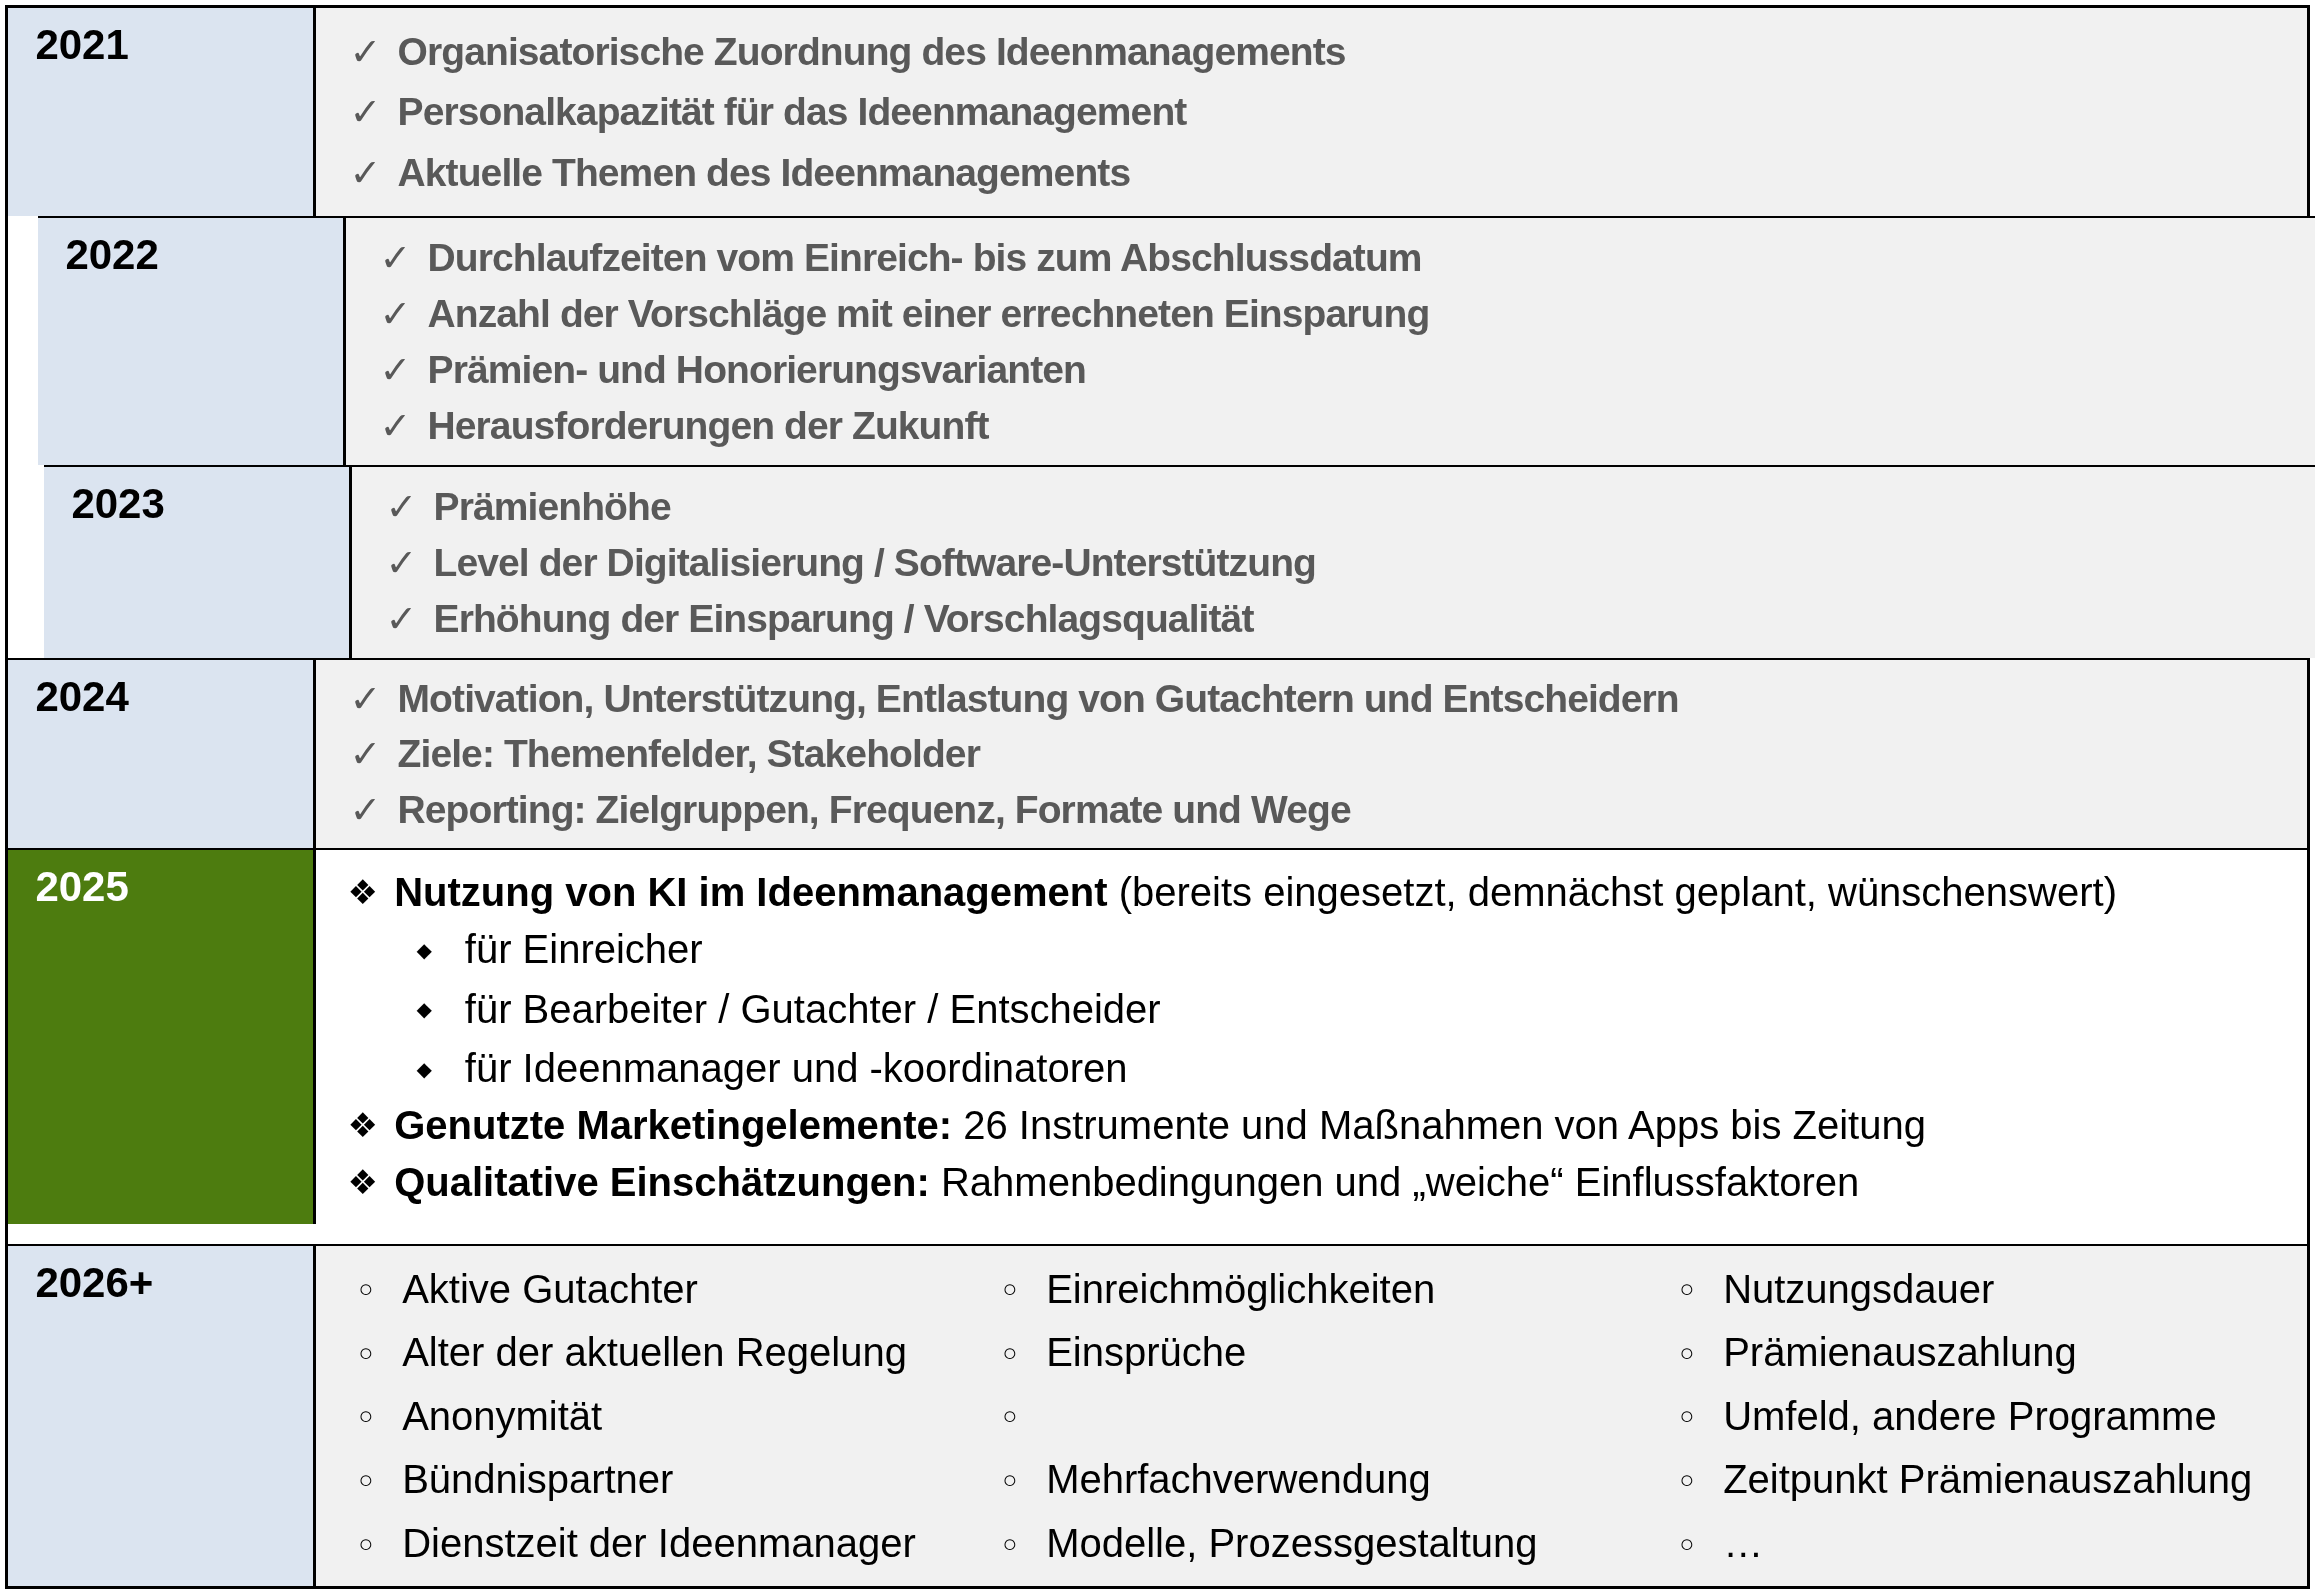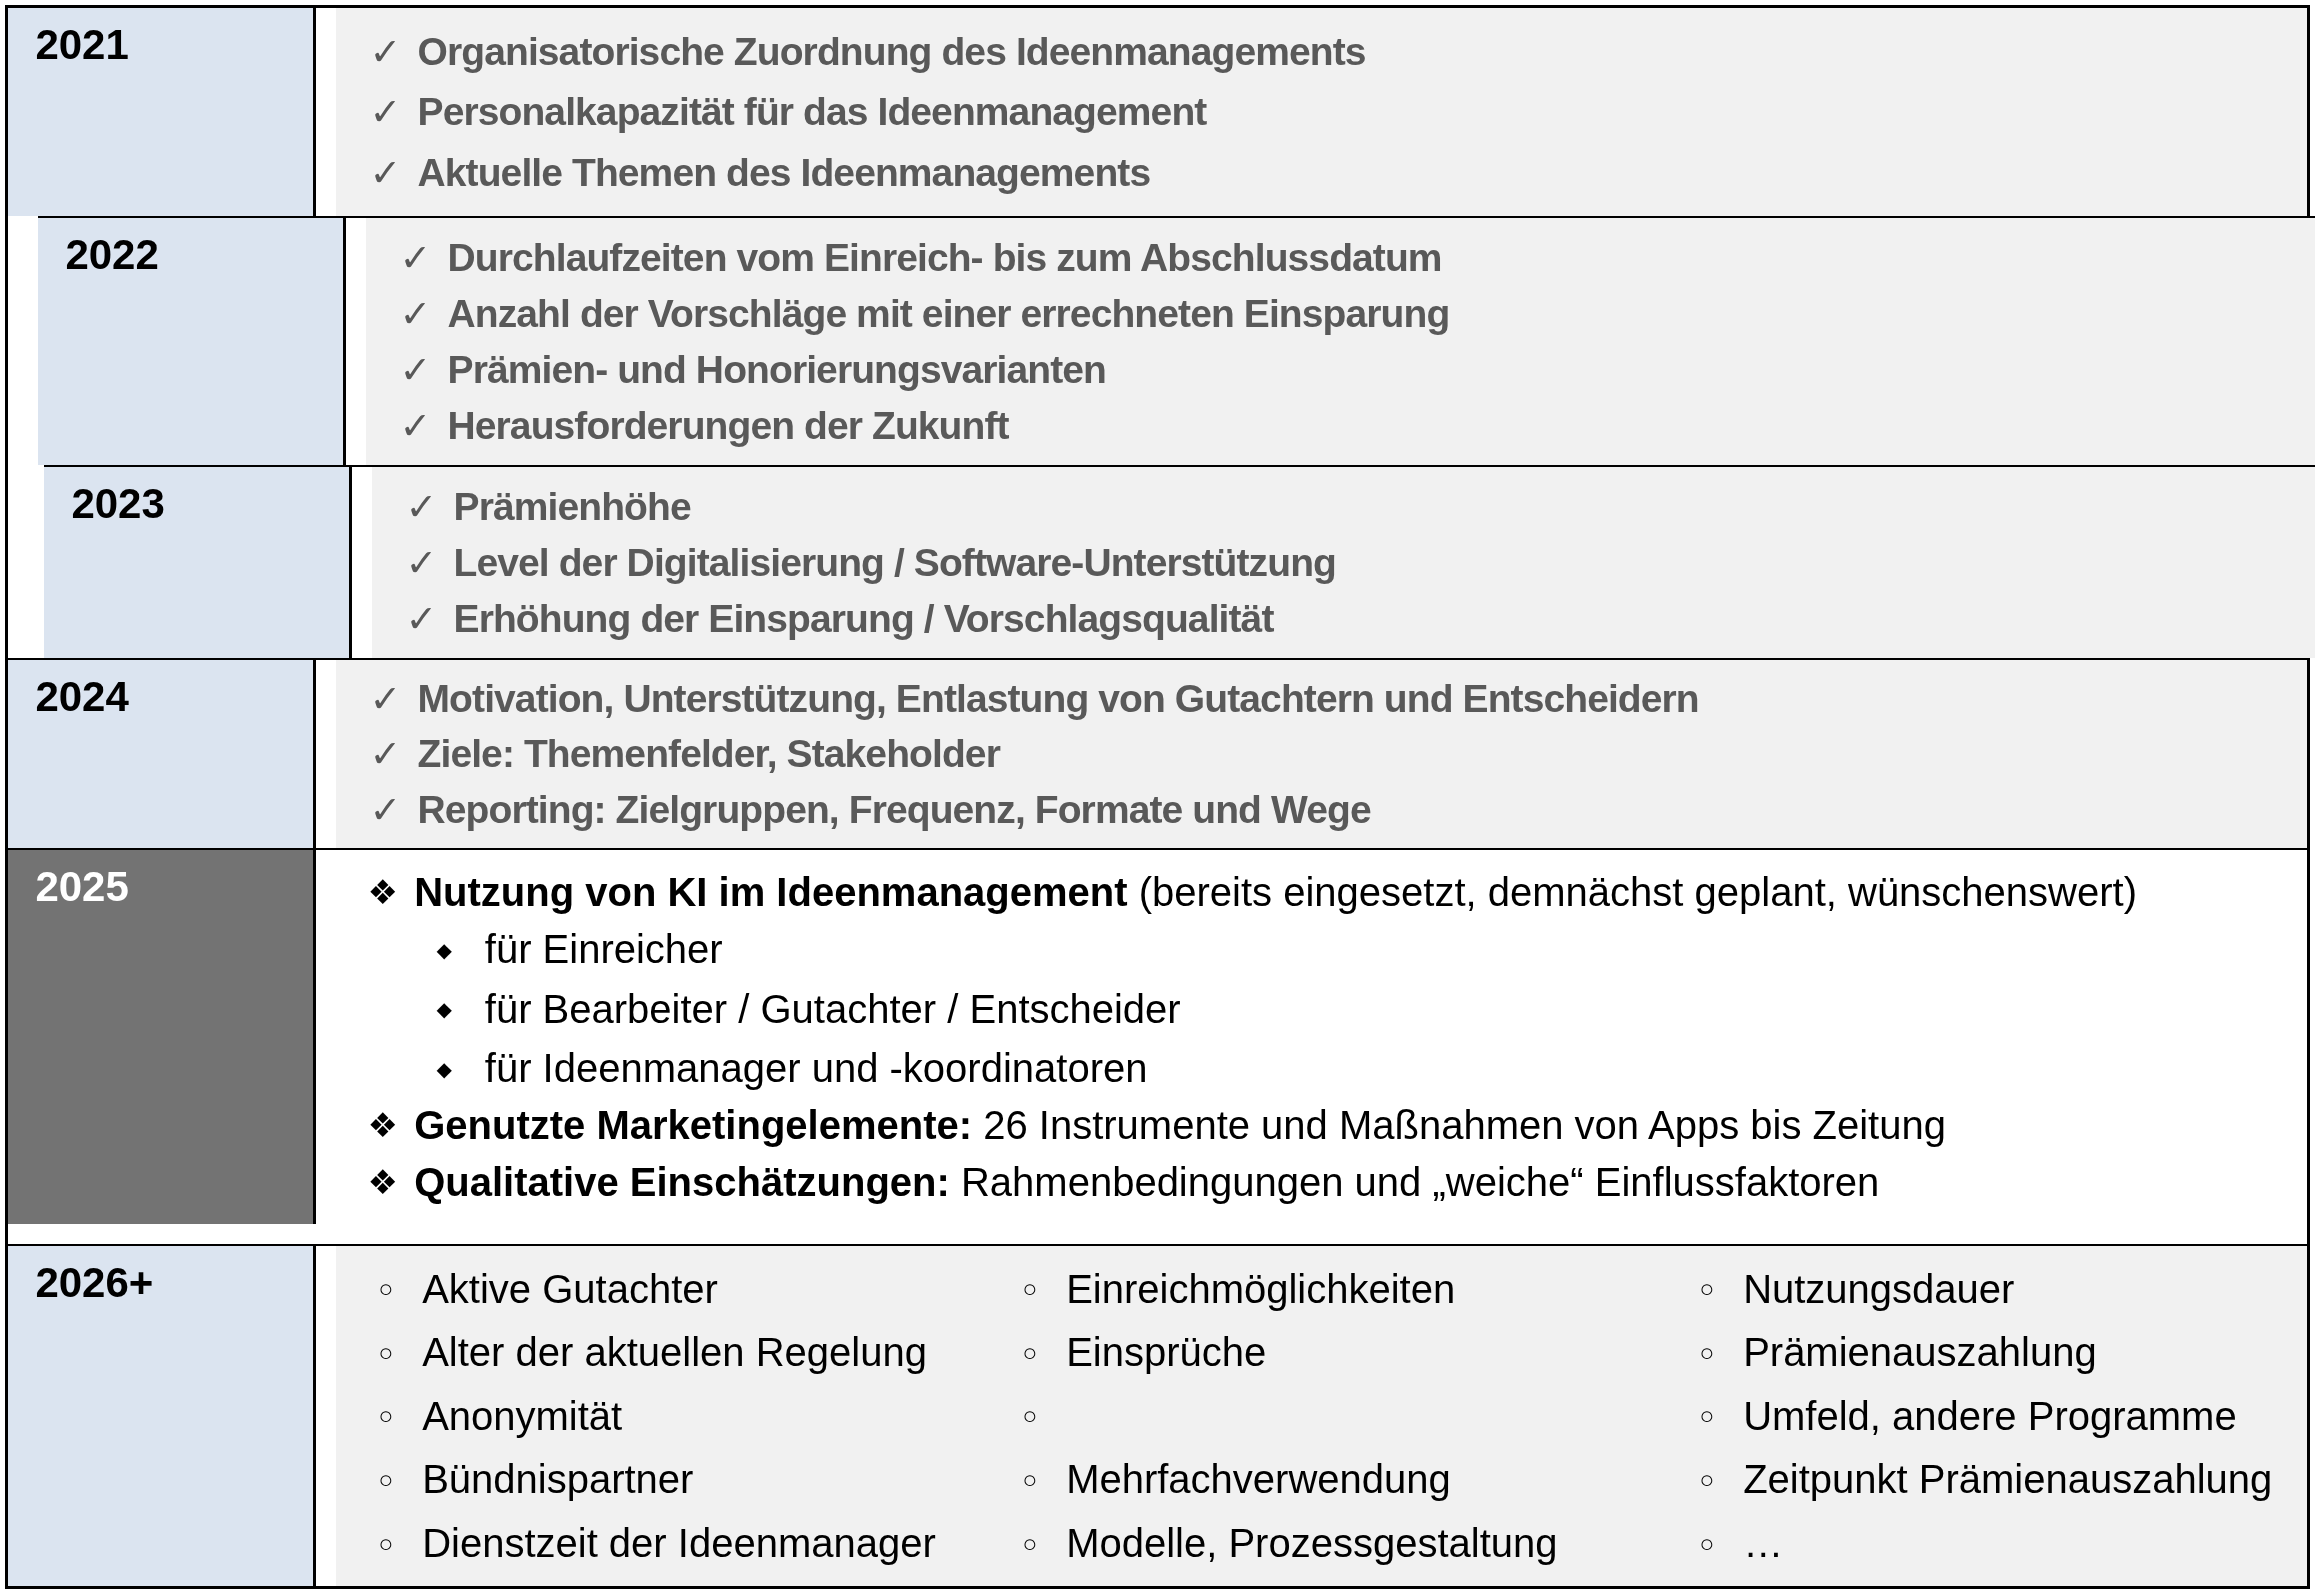--- a/index.html
+++ b/index.html
@@ -9,42 +9,42 @@
   .frame {
     position: absolute;
     left: 5.4px; top: 5.4px;
     width: 2305px; height: 1584px;
     border: 3.6px solid #000000;
     display: flex;
     flex-direction: column;
     background: #ffffff;
   }
 
-  .row { display: flex; width: 100%; gap: 20px; }
+  .row { display: flex; width: 100%; }
   .row + .row { border-top: 2.7px solid #000000; }
   .row:nth-child(1) { height: 208px; }
   .row:nth-child(2) { height: 249px; margin-left: 30px; }
   .row:nth-child(3) { height: 193px; margin-left: 36px; }
   .row:nth-child(4) { height: 190px; }
   .row:nth-child(5) { height: 376px; }
   .row:nth-child(6) { flex: 1 1 auto; margin-top: 20px; }
 
   .year-cell {
     flex: 0 0 308px;
     border-right: 3.6px solid #000000;
     background: #dbe4f0;
     padding: 12.7px 0 0 27px;
   }
   .year-label {
     font-size: 42px;
     font-weight: bold;
     color: #000000;
     line-height: 1.15;
   }
-  .row-dark .year-cell { background: #737373; }
+  .row-dark .year-cell { background: #4d7c0f; }
   .row-dark .year-label { color: #ffffff; }
 
   .content-cell {
     flex: 1 1 auto;
     background: #f1f1f1;
     overflow: hidden;
   }
   .row-dark .content-cell { background: #ffffff; }
 
   

